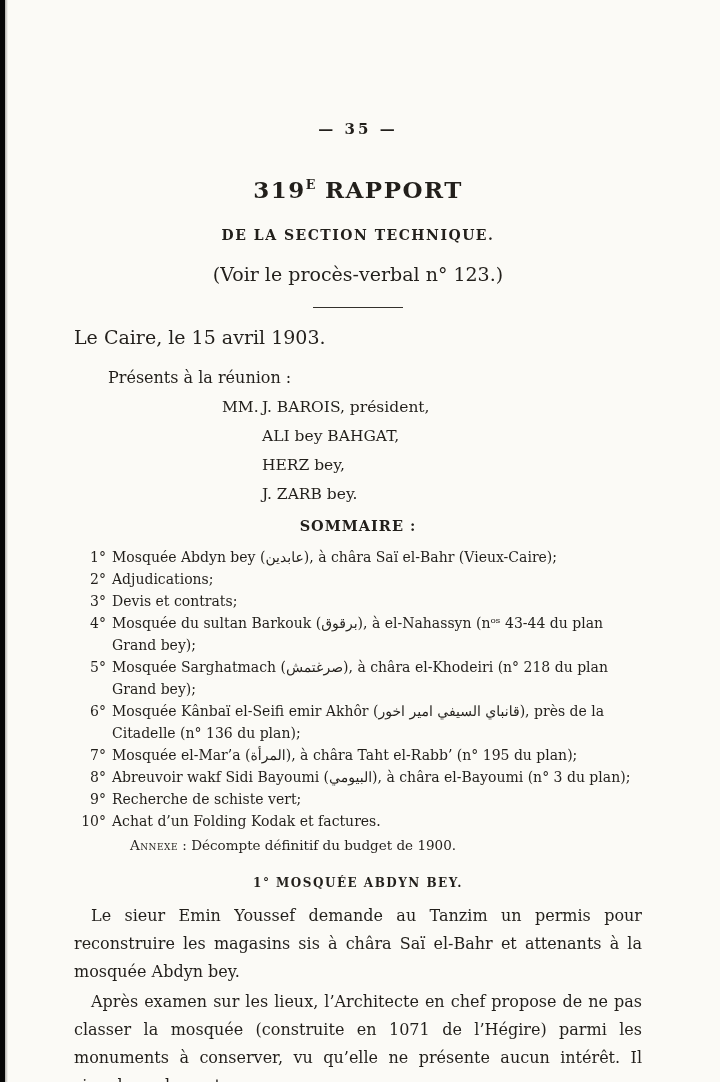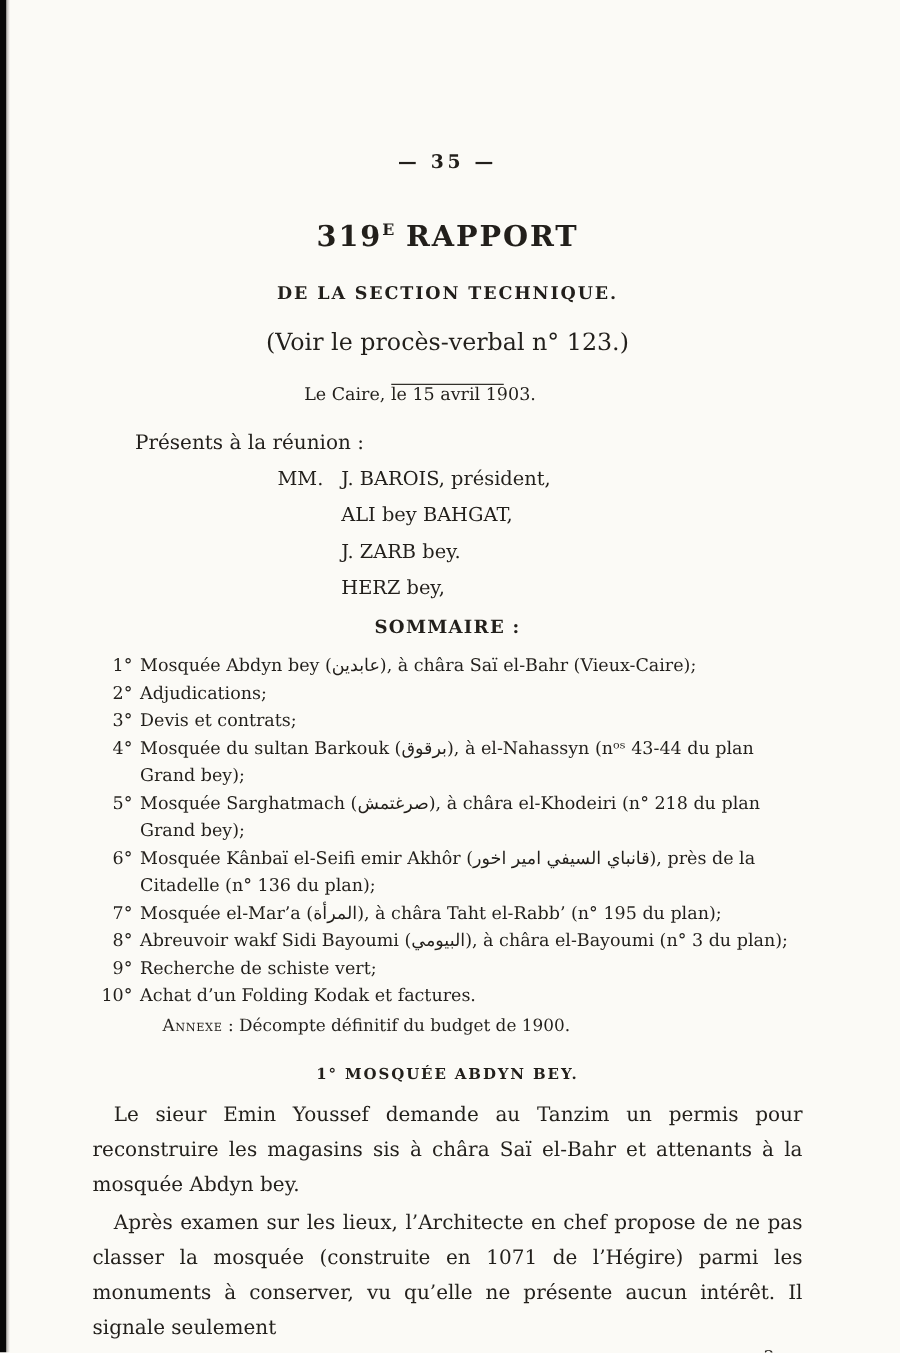--- a/index.html
+++ b/index.html
@@ -62,36 +62,35 @@
     text-align: center;
     font-size: 19px;
   }
   .rule {
     width: 90px;
     margin: 22px auto 0 auto;
     border-top: 1.6px solid #33302b;
     height: 0;
   }
   .dateline {
-    margin-top: 0;
-    text-align: center;
+    margin-top: 18px;
+    text-align: left;
     padding-right: 44px;
-    font-size: 14px;
+    font-size: 19px;
   }
   .presents {
     margin-top: 20px;
     text-indent: 34px;
     font-size: 16px;
   }
   .attendees {
     display: flex;
     margin: 6px 0 0 148px;
     font-size: 15.5px;
     line-height: 29px;
-    gap: 11px;
   }
   .attendees .mm {
     width: 40px;
     flex: none;
   }
   .sommaire-h {
     margin-top: 8px;
     text-align: center;
     font-size: 14.5px;
     font-weight: bold;
@@ -166,22 +165,22 @@
 
   <div class="dateline">Le Caire, le 15 avril 1903.</div>
 
   <div class="presents">Présents à la réunion :</div>
 
   <div class="attendees">
     <div class="mm">MM.</div>
     <div class="names">
       <div>J. BAROIS, président,</div>
       <div>ALI bey BAHGAT,</div>
+      <div>HERZ bey,</div>
       <div>J. ZARB bey.</div>
-      <div>HERZ bey,</div>
     </div>
   </div>
 
   <div class="sommaire-h">SOMMAIRE :</div>
 
   <div class="list">
     <div class="row">
       <span class="num">1°</span>
       <span class="txt">Mosquée Abdyn bey (عابدين), à châra Saï el-Bahr (Vieux-Caire);</span>
     </div>

